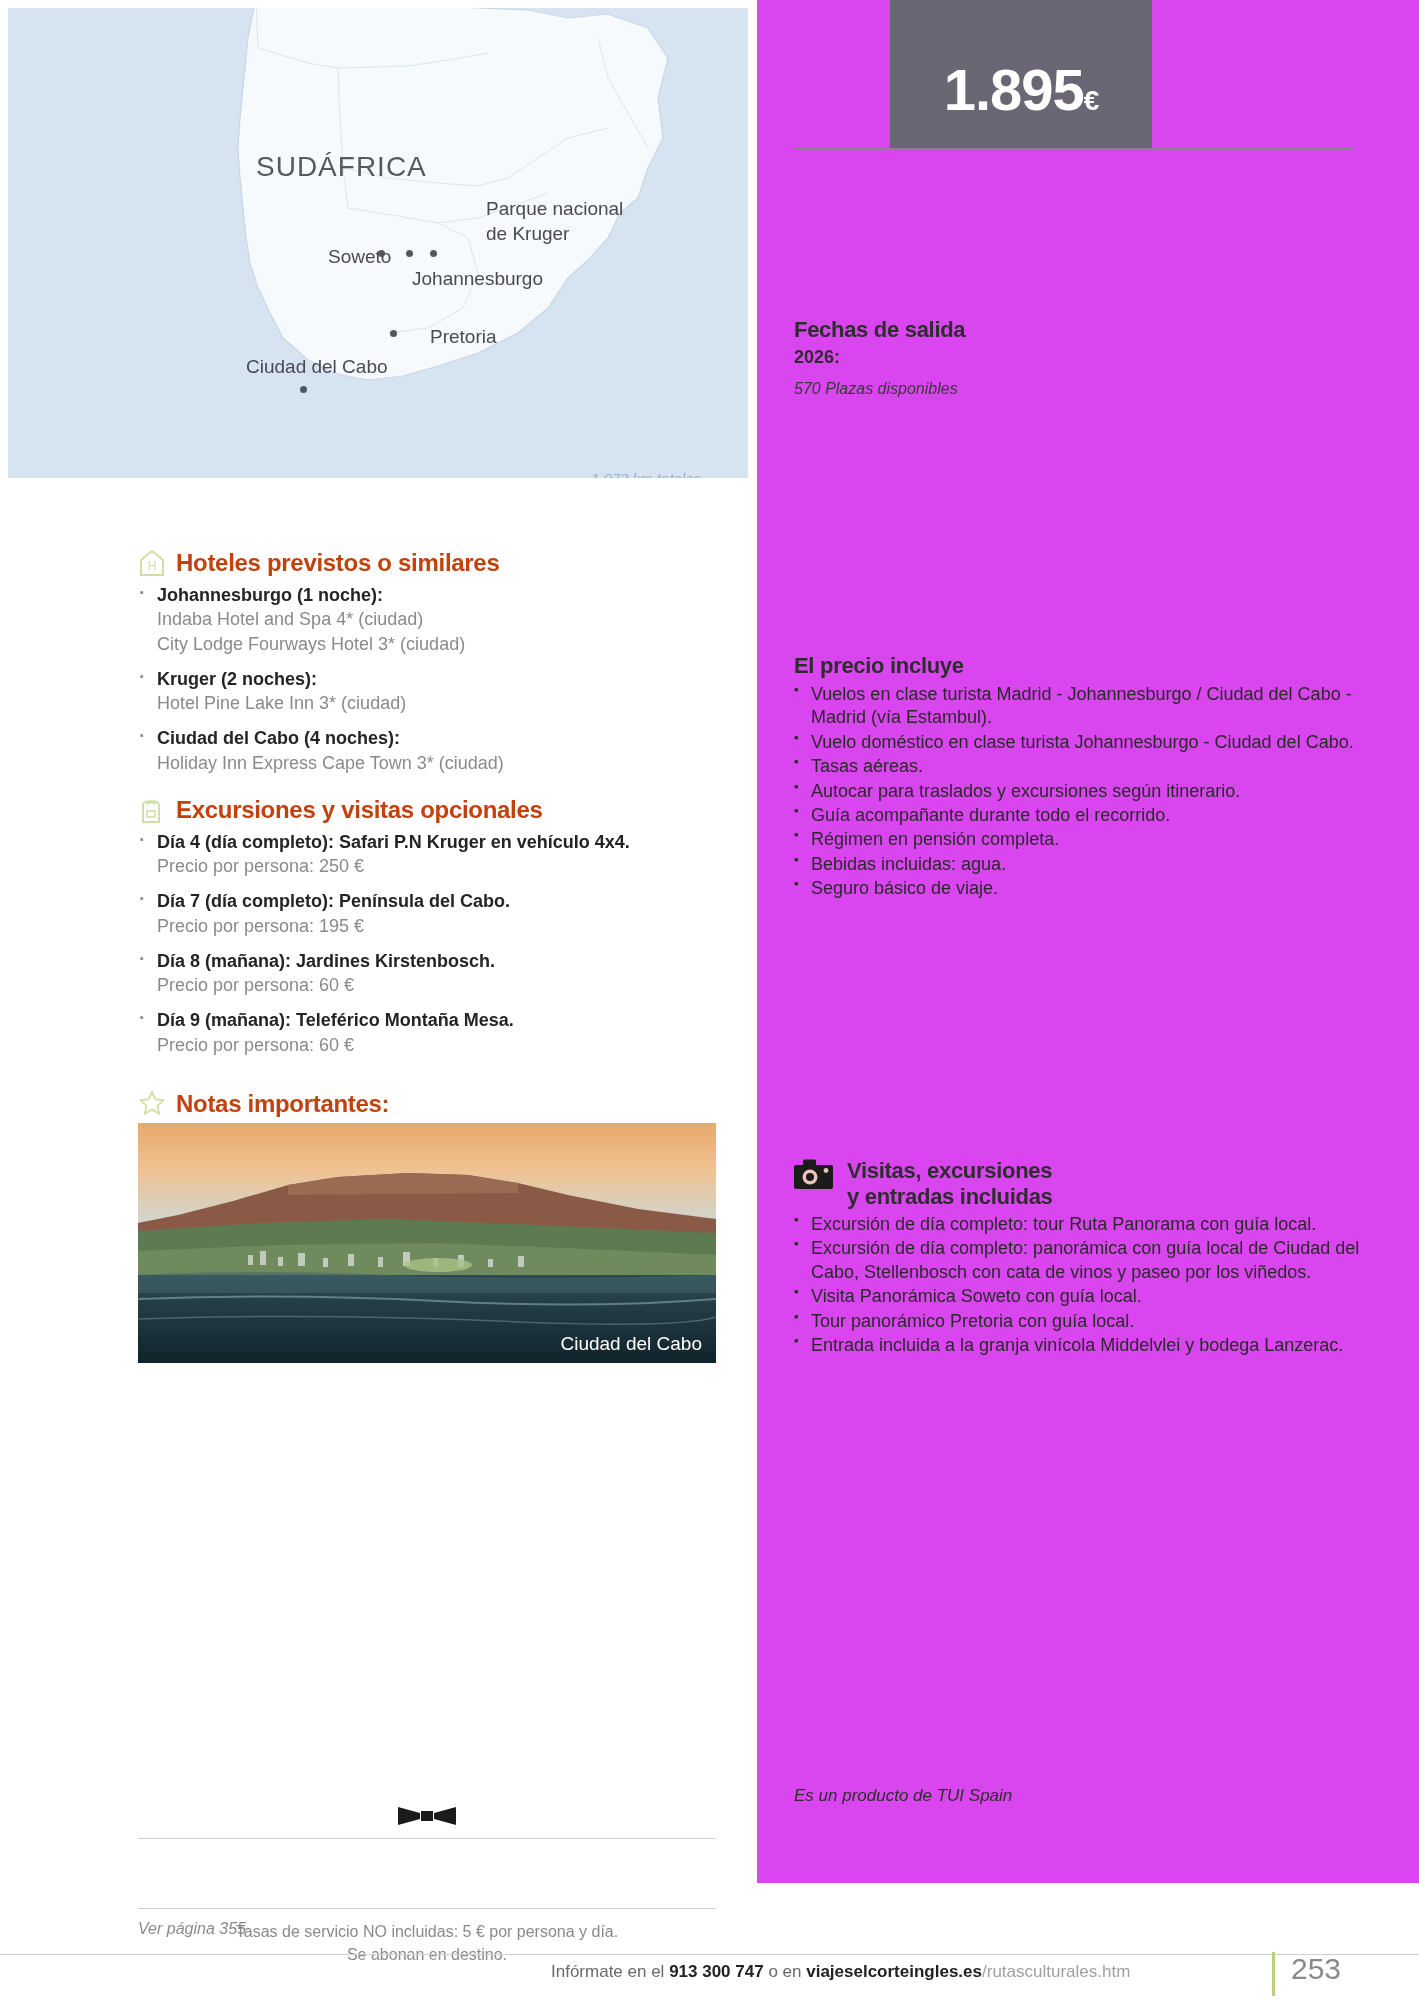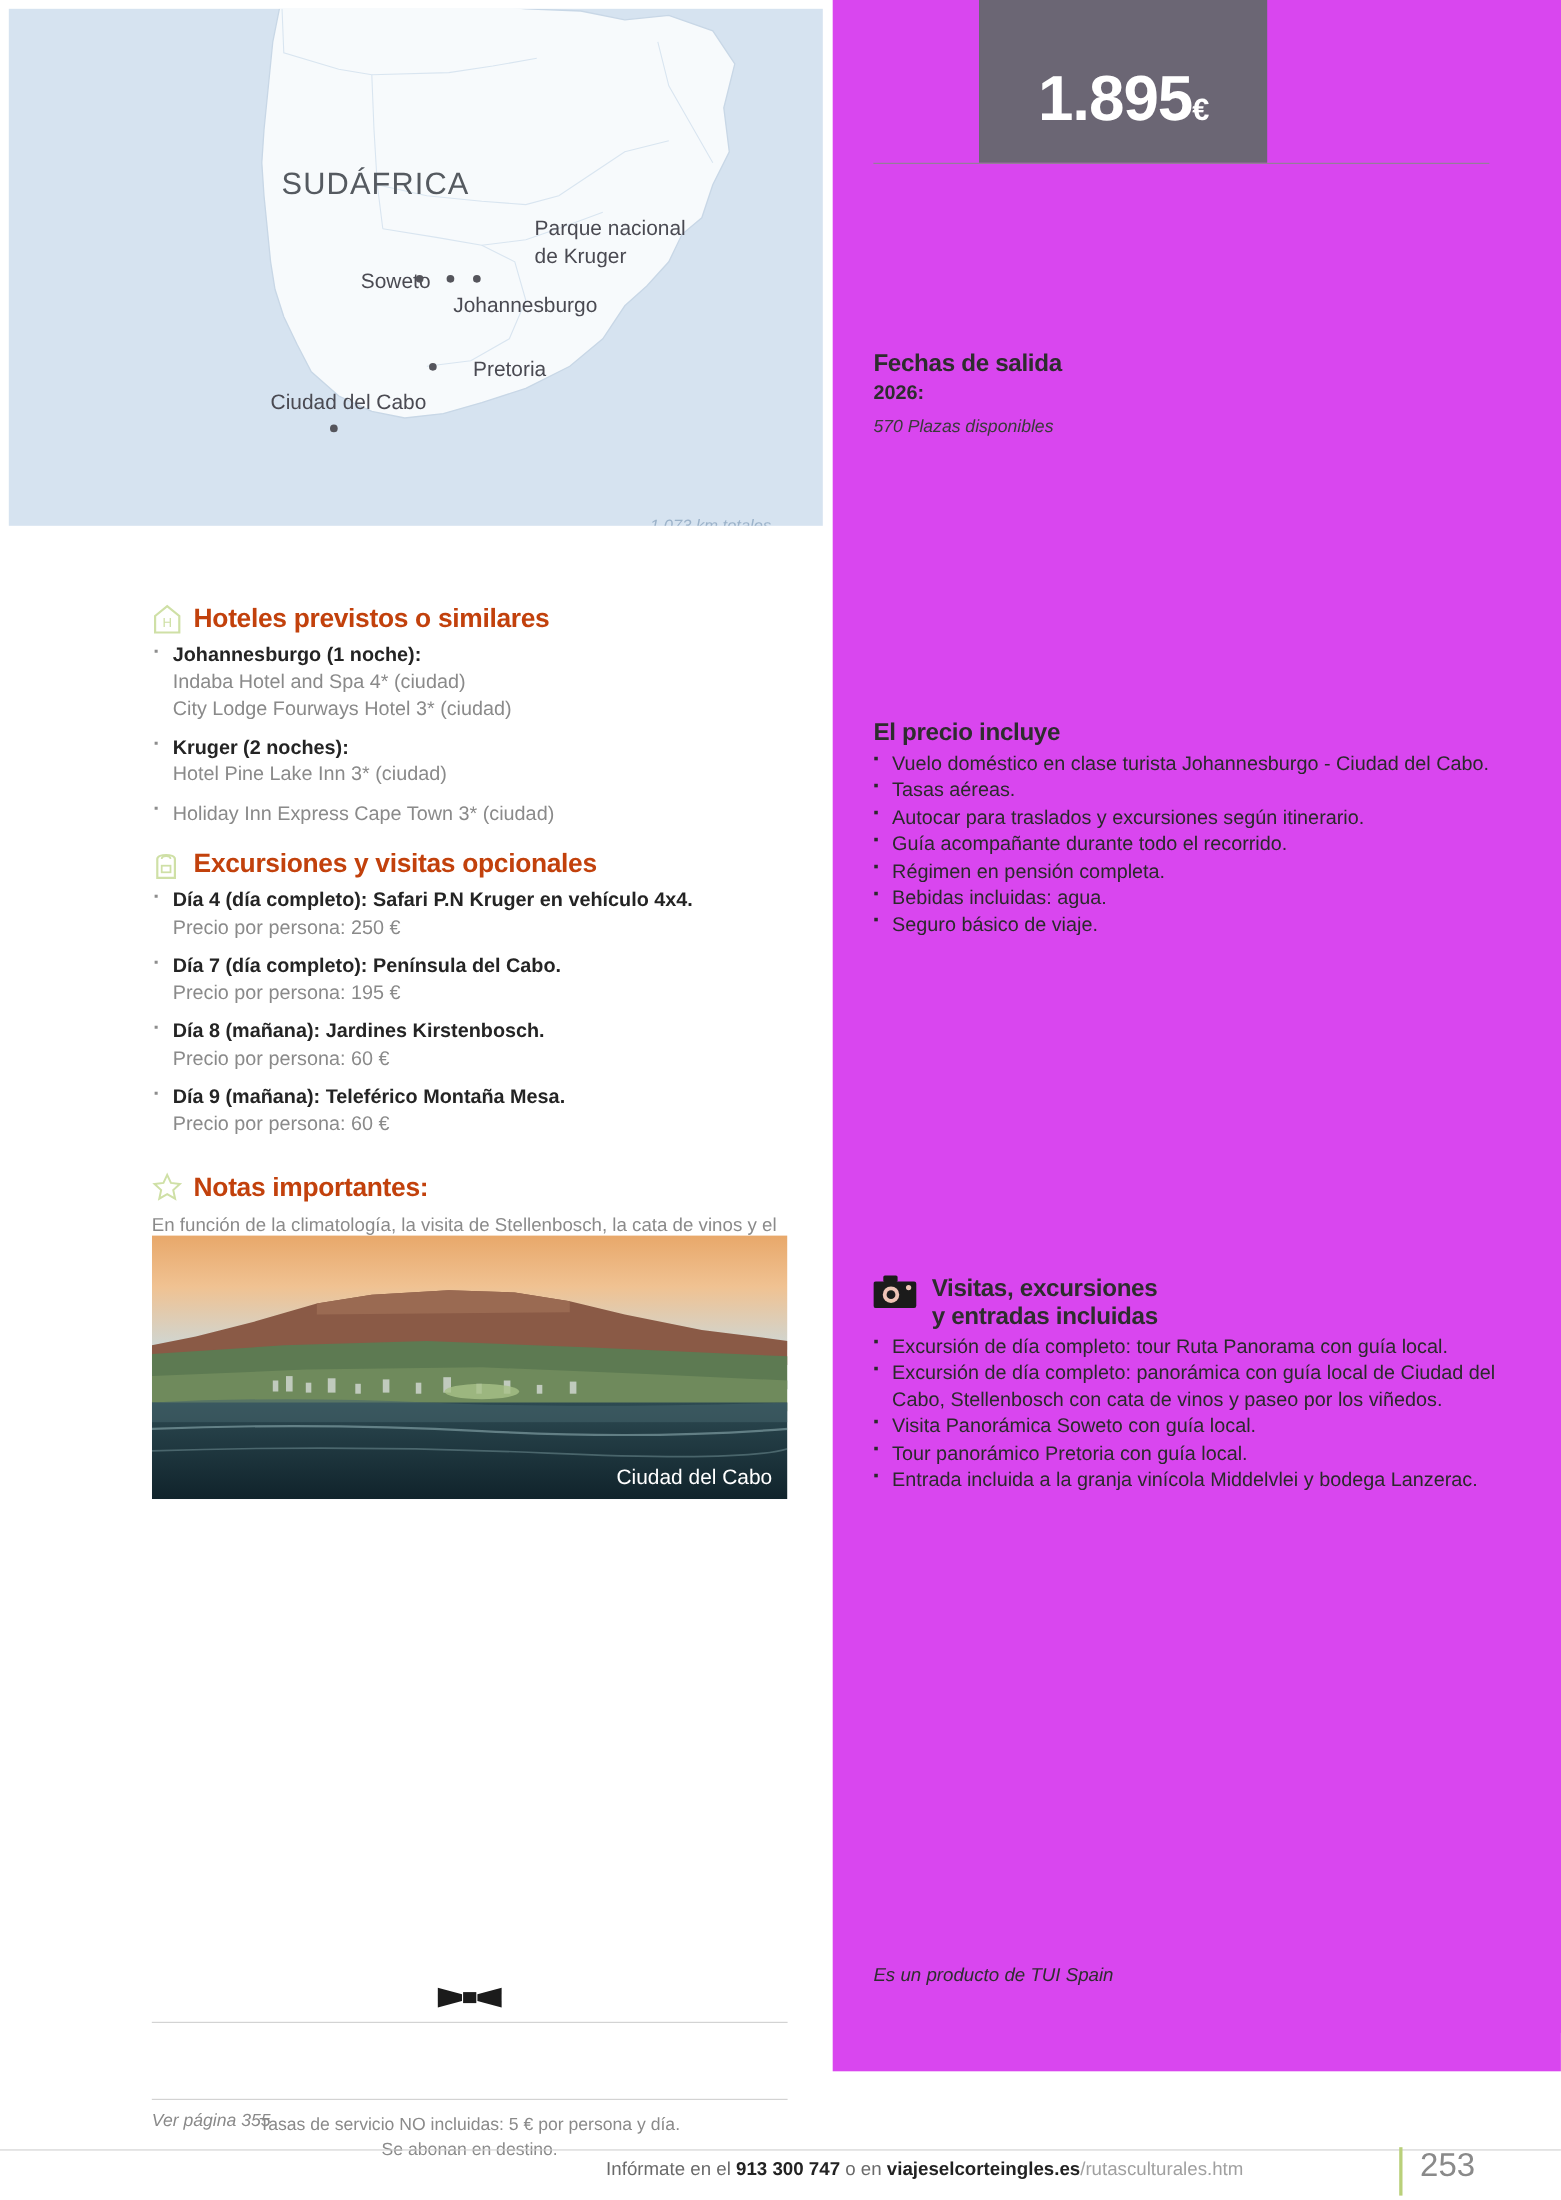--- a/index.html
+++ b/index.html
@@ -214,20 +214,21 @@
 
     <div class="rp-section" style="top:317px;">
       <div class="rp-h2">Fechas de salida</div>
       <div class="rp-sub">2026:</div>
       <div class="plazas">570  Plazas disponibles</div>
     </div>
 
     <div class="rp-section" style="top:653px;">
       <div class="rp-h2">El precio incluye</div>
       <ul class="rp-list">
+        <li>Vuelos en clase turista Madrid - Johannesburgo / Ciudad del Cabo - Madrid (vía Estambul).</li>
         <li>Vuelo doméstico en clase turista Johannesburgo - Ciudad del Cabo.</li>
         <li>Tasas aéreas.</li>
         <li>Autocar para traslados y excursiones según itinerario.</li>
         <li>Guía acompañante durante todo el recorrido.</li>
         <li>Régimen en pensión completa.</li>
         <li>Bebidas incluidas: agua.</li>
         <li>Seguro básico de viaje.</li>
       </ul>
     </div>
 
@@ -275,20 +276,21 @@
         <li>
           <div class="b-line">Johannesburgo (1 noche):</div>
           <div class="g-line">Indaba Hotel and Spa 4* (ciudad)</div>
           <div class="g-line">City Lodge Fourways Hotel 3* (ciudad)</div>
         </li>
         <li>
           <div class="b-line">Kruger (2 noches):</div>
           <div class="g-line">Hotel Pine Lake Inn 3* (ciudad)</div>
         </li>
         <li>
+          <div class="b-line">Ciudad del Cabo (4 noches):</div>
           <div class="g-line">Holiday Inn Express Cape Town 3* (ciudad)</div>
         </li>
       </ul>
     </div>
 
     <div style="margin-top:20px;">
       <div class="sec-head">
         <span class="sec-icon">
           <svg width="26" height="30" viewBox="0 0 26 30">
             <path d="M5 10 C5 5, 21 5, 21 10 L21 27 L5 27 Z" fill="none" stroke="#cfe0a6" stroke-width="2"></path>

